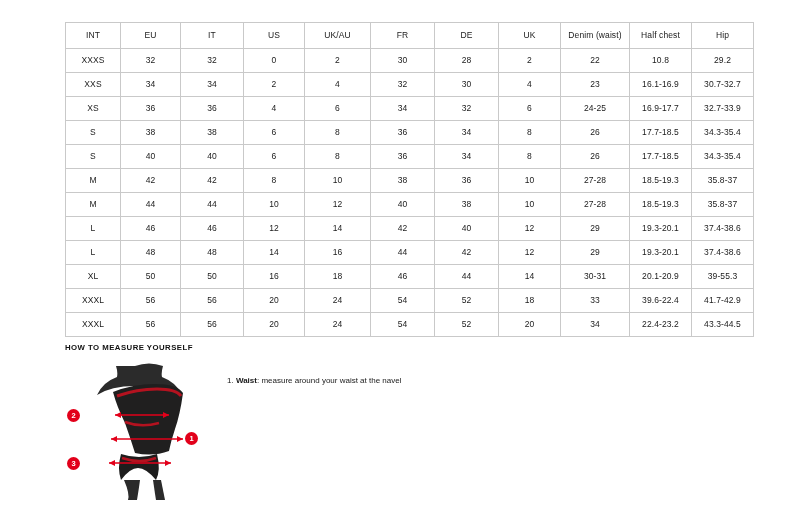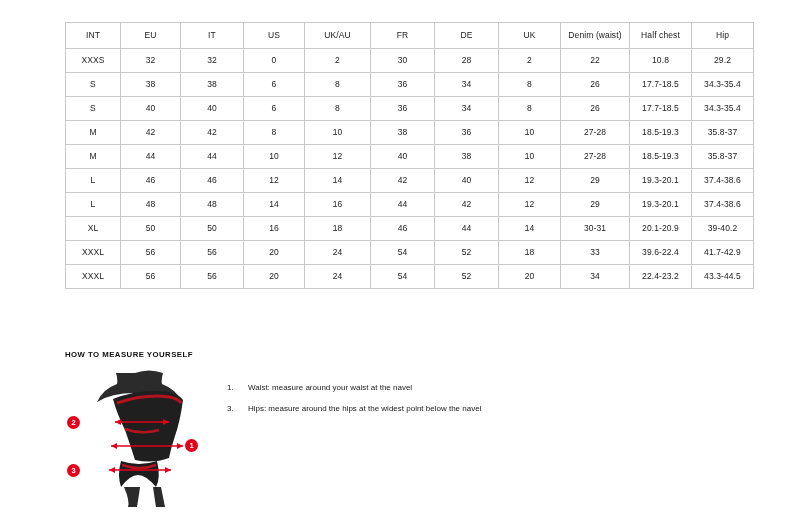--- a/index.html
+++ b/index.html
@@ -58,21 +58,21 @@
   col.c6 { width: 64px; }
   col.c7 { width: 62px; }
   col.c8 { width: 69px; }
   col.c9 { width: 62px; }
   col.c10 { width: 62px; }
 
   
   .measure-section {
     position: absolute;
     left: 65px;
-    top: 350px;
+    top: 343px;
     width: 670px;
   }
   .measure-title {
     font-size: 7.8px;
     font-weight: bold;
     letter-spacing: .45px;
     color: #111;
     margin: 0 0 10px 0;
   }
   .measure-body {
@@ -91,21 +91,21 @@
     margin-left: 22px;
     padding-top: 14px;
   }
   .note {
     font-size: 8px;
     line-height: 1.25;
     color: #1a1a1a;
     margin-bottom: 11px;
     white-space: nowrap;
   }
-  .note b { font-weight: normal; margin-left: 12px; }
+  .note b { font-weight: bold; }
 
   
   .mann {
     position: absolute;
     left: 0;
     top: 0;
   }
   .badge {
     position: absolute;
     width: 13px;
@@ -165,20 +165,46 @@
           <td>0</td>
           <td>2</td>
           <td>30</td>
           <td>28</td>
           <td>2</td>
           <td>22</td>
           <td>10.8</td>
           <td>29.2</td>
         </tr>
         <tr>
+          <td>XXS</td>
+          <td>34</td>
+          <td>34</td>
+          <td>2</td>
+          <td>4</td>
+          <td>32</td>
+          <td>30</td>
+          <td>4</td>
+          <td>23</td>
+          <td>16.1-16.9</td>
+          <td>30.7-32.7</td>
+        </tr>
+        <tr>
+          <td>XS</td>
+          <td>36</td>
+          <td>36</td>
+          <td>4</td>
+          <td>6</td>
+          <td>34</td>
+          <td>32</td>
+          <td>6</td>
+          <td>24-25</td>
+          <td>16.9-17.7</td>
+          <td>32.7-33.9</td>
+        </tr>
+        <tr>
           <td>S</td>
           <td>38</td>
           <td>38</td>
           <td>6</td>
           <td>8</td>
           <td>36</td>
           <td>34</td>
           <td>8</td>
           <td>26</td>
           <td>17.7-18.5</td>
@@ -253,21 +279,21 @@
           <td>XL</td>
           <td>50</td>
           <td>50</td>
           <td>16</td>
           <td>18</td>
           <td>46</td>
           <td>44</td>
           <td>14</td>
           <td>30-31</td>
           <td>20.1-20.9</td>
-          <td>39-40.2</td>
+          <td>39-55.3</td>
         </tr>
         <tr>
           <td>XXXL</td>
           <td>56</td>
           <td>56</td>
           <td>20</td>
           <td>24</td>
           <td>54</td>
           <td>52</td>
           <td>18</td>
@@ -329,22 +355,18 @@
         <div class="badge badge-1">1</div>
         <div class="badge badge-2">2</div>
         <div class="badge badge-3">3</div>
       </div>
 
       <div class="notes">
         <div class="note">
           <span>1.</span>
           <b>Waist</b><span>: measure around your waist at the navel</span>
         </div>
-        <div class="note">
-          <span>3.</span>
-          <b>Hips</b><span>: measure around the hips at the widest point below the navel</span>
-        </div>
       </div>
 
     </div>
   </div>
 
 </div>
 
 </body></html>

